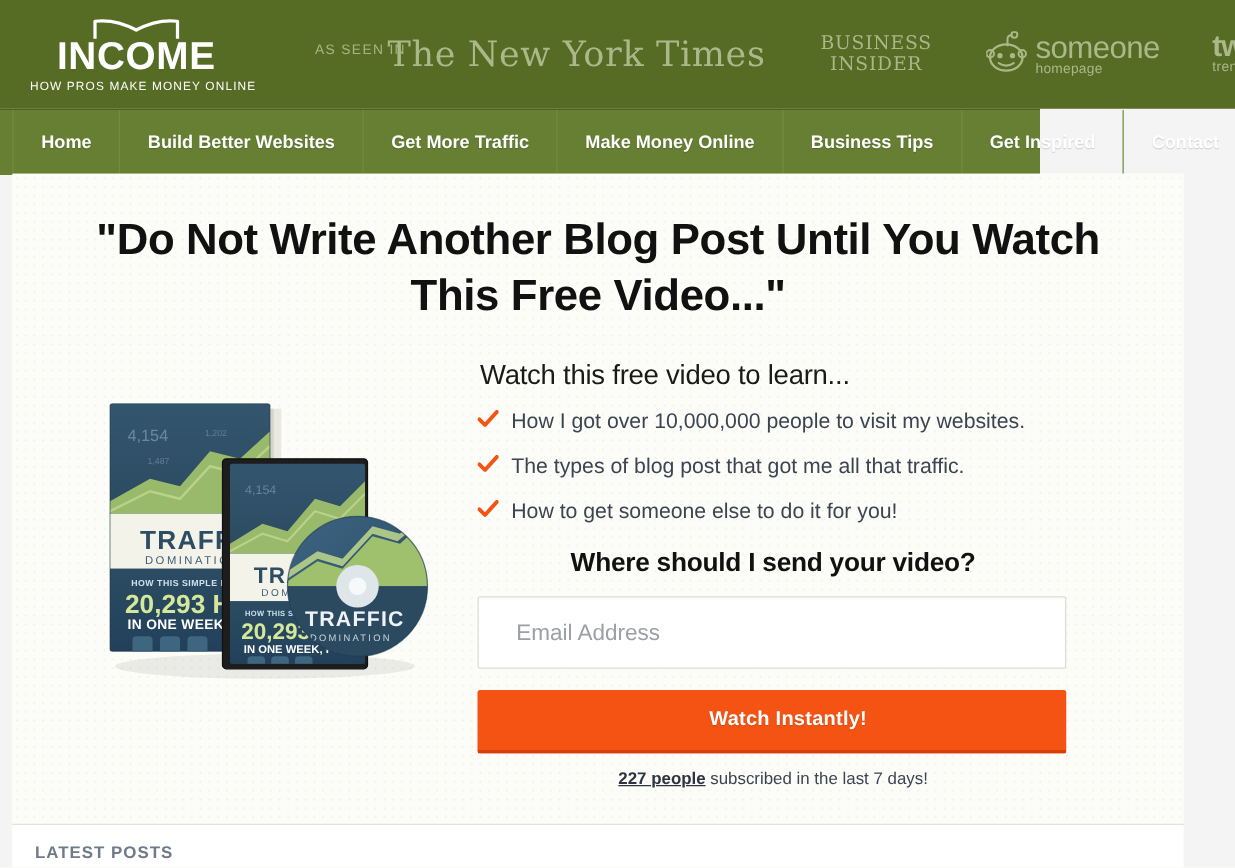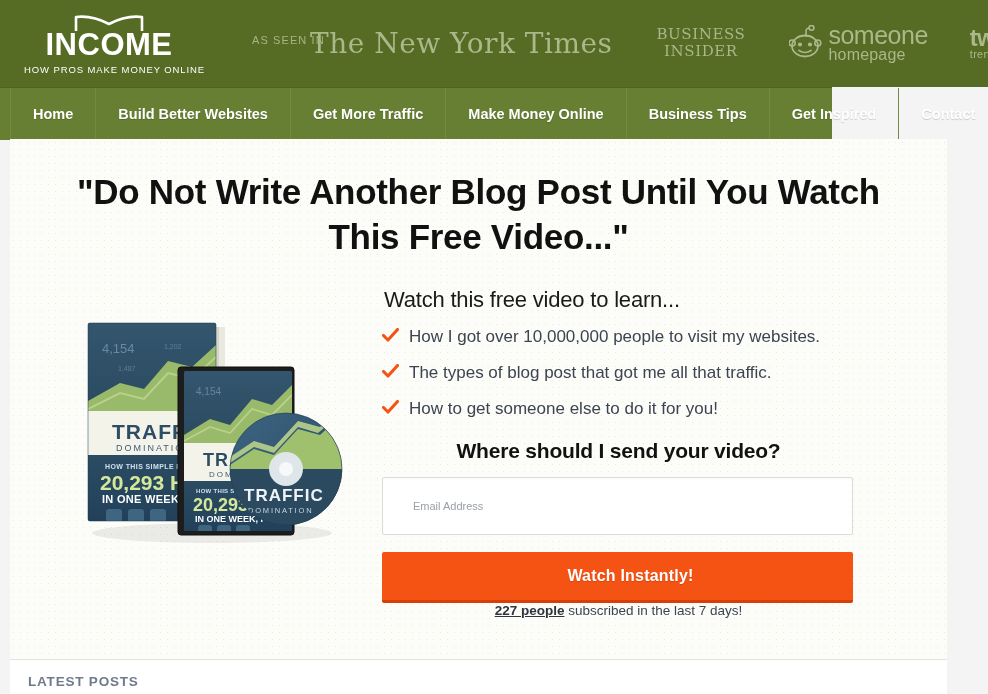--- a/index.html
+++ b/index.html
@@ -44,21 +44,21 @@
     font-weight:normal;
   }
   .m-bi{
     font-family:"DejaVu Serif","Liberation Serif",serif;
     font-size:15px;line-height:17px;color:#a9b78a;text-align:center;
     letter-spacing:.6px;margin-left:18px;
   }
   .m-reddit{display:flex;align-items:center;gap:5px;margin-left:18px;}
   .m-reddit-txt{line-height:1;}
   .m-reddit-word{font-size:25px;color:#aab88a;letter-spacing:-.5px;display:block;}
-  .m-reddit-sub{font-size:16px;color:#aab88a;letter-spacing:.2px;display:block;margin-top:-1px;}
+  .m-reddit-sub{font-size:11px;color:#aab88a;letter-spacing:.2px;display:block;margin-top:-1px;}
   .m-twitter{display:flex;align-items:center;gap:4px;margin-left:16px;}
   .m-tw-txt{line-height:1;}
   .m-tw-word{font-size:24px;color:#aab88a;font-weight:bold;letter-spacing:-.8px;display:block;}
   .m-tw-sub{font-size:11px;color:#aab88a;letter-spacing:.3px;display:block;margin-top:-1px;}
 
   
   .navbar{
     position:absolute;left:0;top:87px;width:832px;height:52px;
     background:#667f33;border-top:1px solid #4e6320;
     display:flex;align-items:stretch;
@@ -106,36 +106,36 @@
     font-size:17px;color:#3d4451;line-height:20px;margin-bottom:16px;
   }
   .chk{flex:none;margin-top:1px;}
   .ask{
     text-align:center;font-size:21px;font-weight:bold;color:#111;
     margin:20px 0 14px 0;letter-spacing:-.2px;
   }
   .email{
     display:block;box-sizing:border-box;width:471px;height:58px;
     border:1px solid #dcdcdc;background:#ffffff;border-radius:2px;
-    font-size:11px;color:#3d4451;padding:0 30px;outline:none;
+    font-size:18px;color:#3d4451;padding:0 30px;outline:none;
     font-family:"Liberation Sans","DejaVu Sans",sans-serif;
     box-shadow:inset 0 1px 2px rgba(0,0,0,.03);
   }
   .email::placeholder{color:#9aa0a6;}
   .cta{
     display:block;box-sizing:border-box;width:471px;height:51px;margin-top:17px;
     background:#f45314;border:none;border-bottom:3px solid #d63f06;
     border-radius:2px;color:#ffffff;font-size:16px;font-weight:bold;
     letter-spacing:.2px;cursor:pointer;
     font-family:"Liberation Sans","DejaVu Sans",sans-serif;
     text-shadow:0 1px 1px rgba(0,0,0,.15);
     padding-left:32px;
   }
   .subline{
-    text-align:center;font-size:13.5px;color:#3d4451;margin-top:0;
+    text-align:center;font-size:13.5px;color:#3d4451;margin-top:12px;
   }
   .subline u{text-decoration:underline;font-weight:bold;color:#2f3440;}
 
   
   .latest{
     position:absolute;left:0;top:522px;width:937px;height:33px;background:#ffffff;
   }
   .latest-t{
     position:absolute;left:18px;top:13px;
     font-size:13.5px;font-weight:bold;letter-spacing:.8px;color:#6f7b8a;

